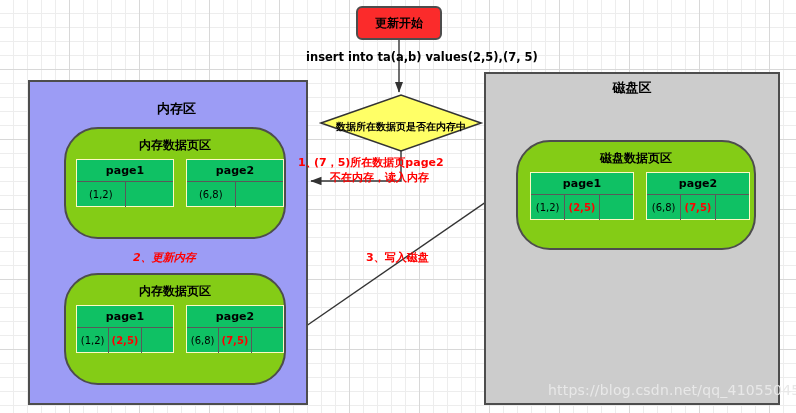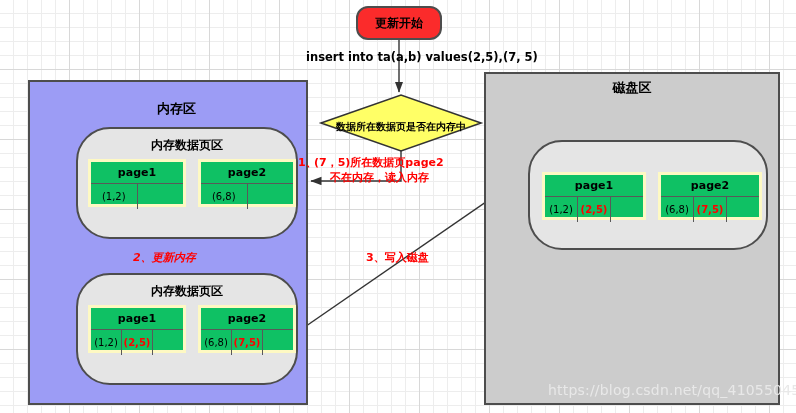--- a/index.html
+++ b/index.html
@@ -44,38 +44,37 @@
     background:#9c9cf5;
   }
   #disk-region{
     left:484px;top:72px;width:296px;height:333px;
     background:#cccccc;
   }
 
   
   .page-area{
     position:absolute;
-    background:#e5e5e5;
+    background:#84cc16;
     border:2px solid #4d4d4d;
     border-radius:34px;
     box-sizing:border-box;
-    margin-left:12px;
   }
   .page-area-title{
     position:absolute;left:0;right:0;
     text-align:center;font-weight:bold;font-size:12px;color:#000;
   }
   #mem-pagearea-top{left:64px;top:127px;width:222px;height:112px;}
   #mem-pagearea-bottom{left:64px;top:273px;width:222px;height:112px;}
   #disk-pagearea{left:516px;top:140px;width:240px;height:110px;}
 
   
   .page-table{
     position:absolute;
-    border:3px solid #fef9c3;
+    border:1px solid #fef9c3;
     box-sizing:border-box;
     background:#0fc164;
   }
   .pt-head{
     height:22px;
     border-bottom:1px solid #595959;
     display:flex;align-items:center;justify-content:center;
     font-size:11px;font-weight:bold;color:#000;
     box-sizing:border-box;
   }
@@ -89,21 +88,21 @@
   }
   .pt-cell:last-child{border-right:none;}
   .pt-cell.red{color:#ff0000;font-weight:bold;}
 
   
   #start-node{
     position:absolute;
     left:356px;top:6px;width:86px;height:34px;
     background:#fb2b2b;
     border:2px solid #4d4d4d;
-    border-radius:12px;
+    border-radius:6px;
     display:flex;align-items:center;justify-content:center;
     font-size:12px;font-weight:bold;color:#000;
     box-sizing:border-box;
   }
 
   
   #sql-label{
     position:absolute;
     left:306px;top:50px;width:200px;
     font-size:11.5px;font-weight:bold;color:#000;
@@ -217,20 +216,21 @@
       <div class="pt-cell"></div>
     </div>
   </div>
 </div>
 
 <div id="disk-region" class="region">
   <div class="region-title" style="top:5px;">磁盘区</div>
 </div>
 
 <div id="disk-pagearea" class="page-area">
+  <div class="page-area-title" style="top:8px;">磁盘数据页区</div>
   <div class="page-table" style="left:12px;top:30px;width:104px;height:48px;">
     <div class="pt-head">page1</div>
     <div class="pt-row">
       <div class="pt-cell">(1,2)</div>
       <div class="pt-cell red">(2,5)</div>
       <div class="pt-cell"></div>
     </div>
   </div>
   <div class="page-table" style="left:128px;top:30px;width:104px;height:48px;">
     <div class="pt-head">page2</div>

